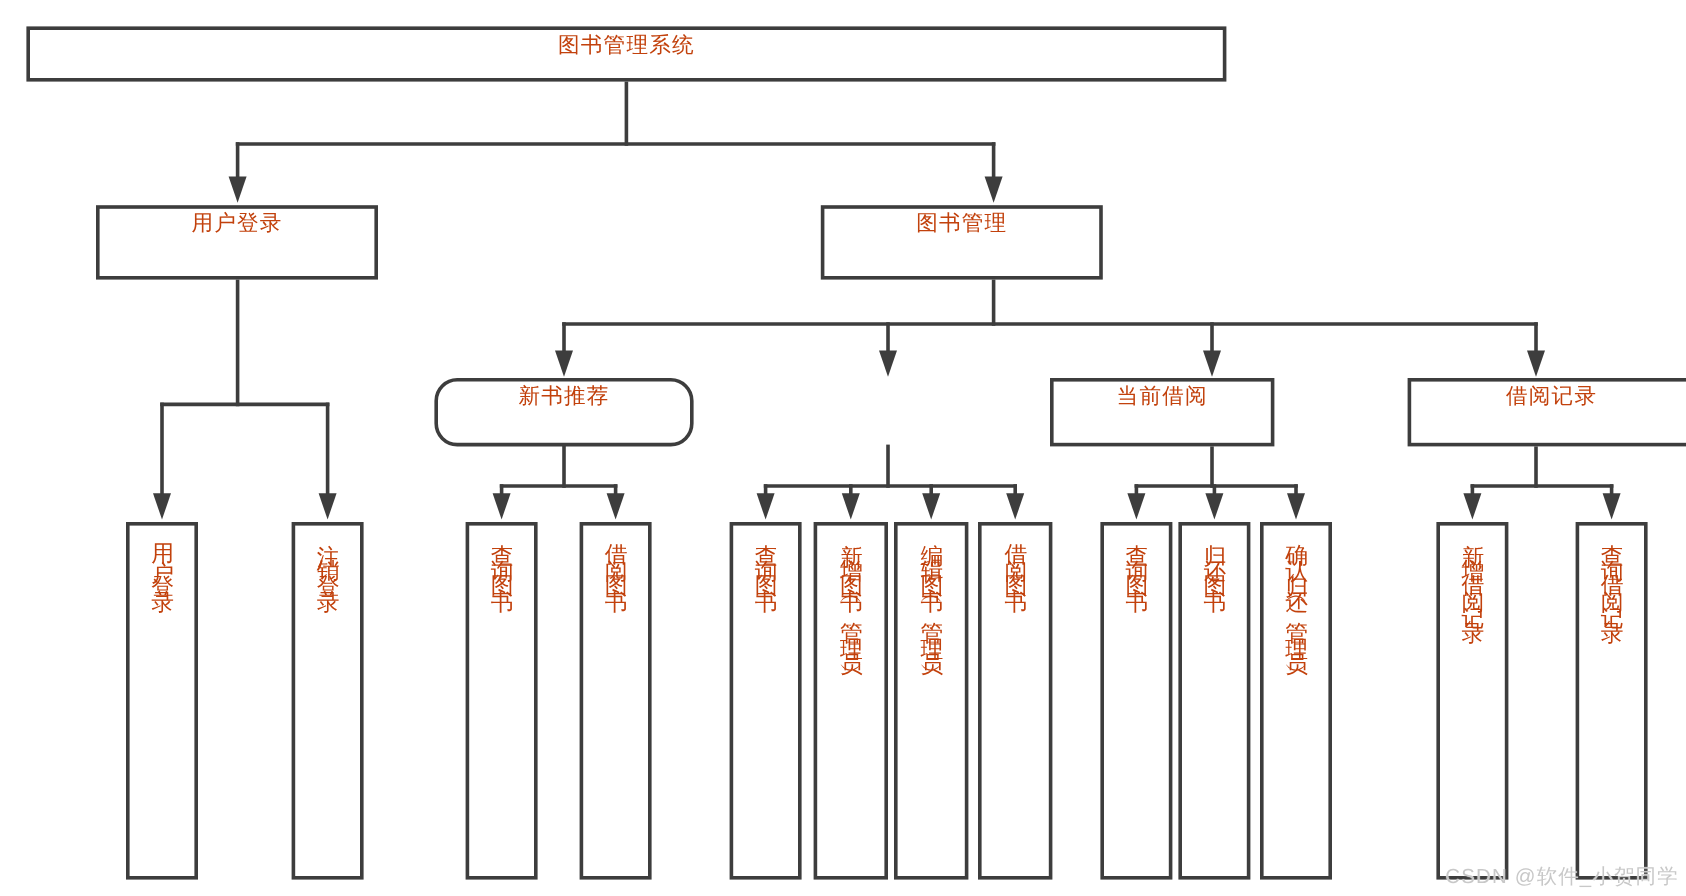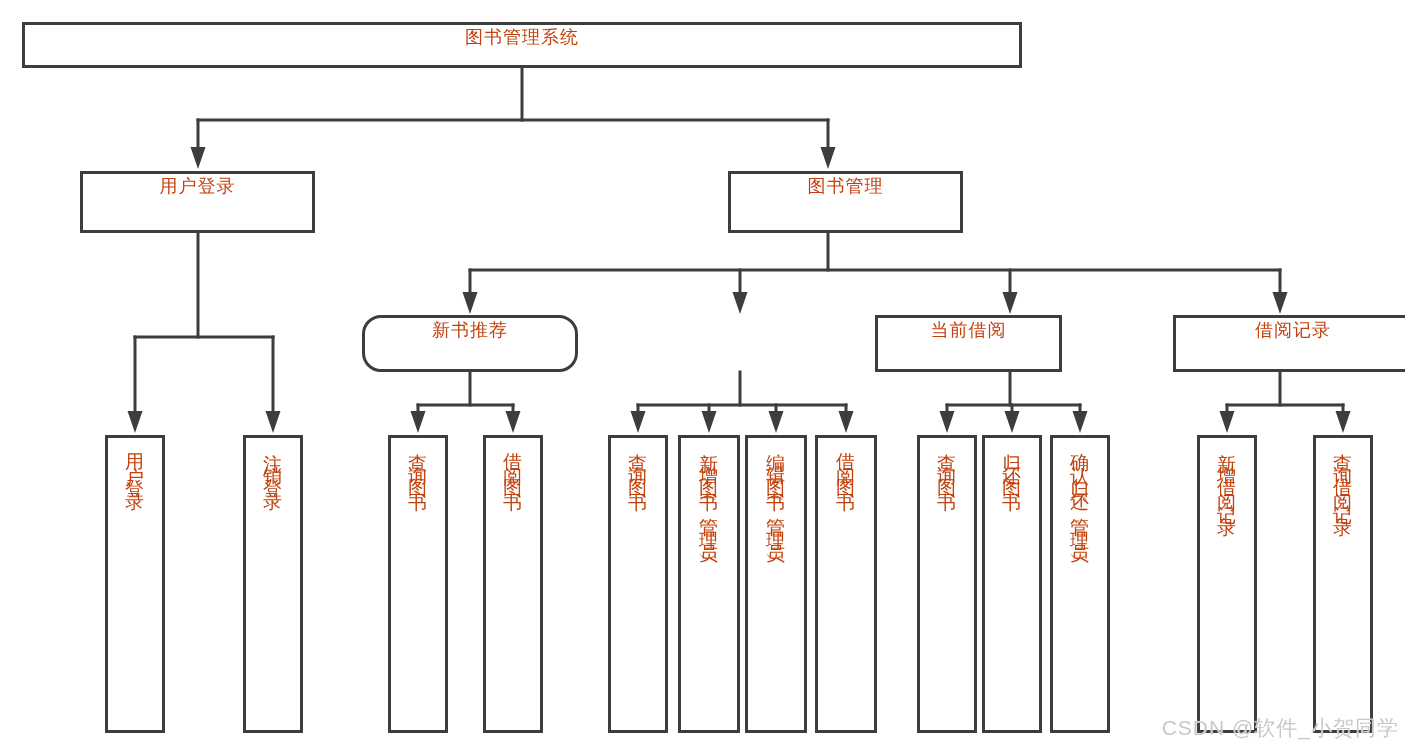--- a/index.html
+++ b/index.html
@@ -29,21 +29,21 @@
     background: #ffffff;
     display: flex;
     align-items: flex-start;
     justify-content: center;
     color: #c2410c;
     z-index: 2;
   }
   .hnode { font-size: 18px; letter-spacing: 1px; }
   .root  { left: 22px;  top: 22px;  width: 1000px; height: 46px; }
   .l2a   { left: 80px;  top: 171px; width: 235px;  height: 62px; }
-  .l2b   { left: 728px; top: 171px; width: 235px;  height: 62px; }
+  .l2b   { left: 684px; top: 171px; width: 235px;  height: 62px; }
   .l3    { top: 315px; height: 57px; }
   .l3a { left: 362px;  width: 216px; border-radius: 19px; }
   .l3b { left: 633px;  width: 215px; }
   .l3c { left: 875px;  width: 187px; }
   .l3d { left: 1173px; width: 240px; }
   .leaf {
     top: 435px;
     height: 298px;
     width: 60px;
   }
@@ -66,21 +66,21 @@
   .lf8  { left: 815px; }
   .lf9  { left: 917px; }
   .lf10 { left: 982px; }
   .lf11 { left: 1050px; }
   .lf12 { left: 1197px; }
   .lf13 { left: 1313px; }
   #wm {
     position: absolute;
     right: 6px;
     bottom: 5px;
-    font-size: 21px;
+    font-size: 17px;
     color: #c8c8c8;
     letter-spacing: 1px;
     z-index: 5;
     text-shadow: 0 0 1px #ffffff;
     white-space: nowrap;
   }
 </style>
 </head>
 <body>
 

